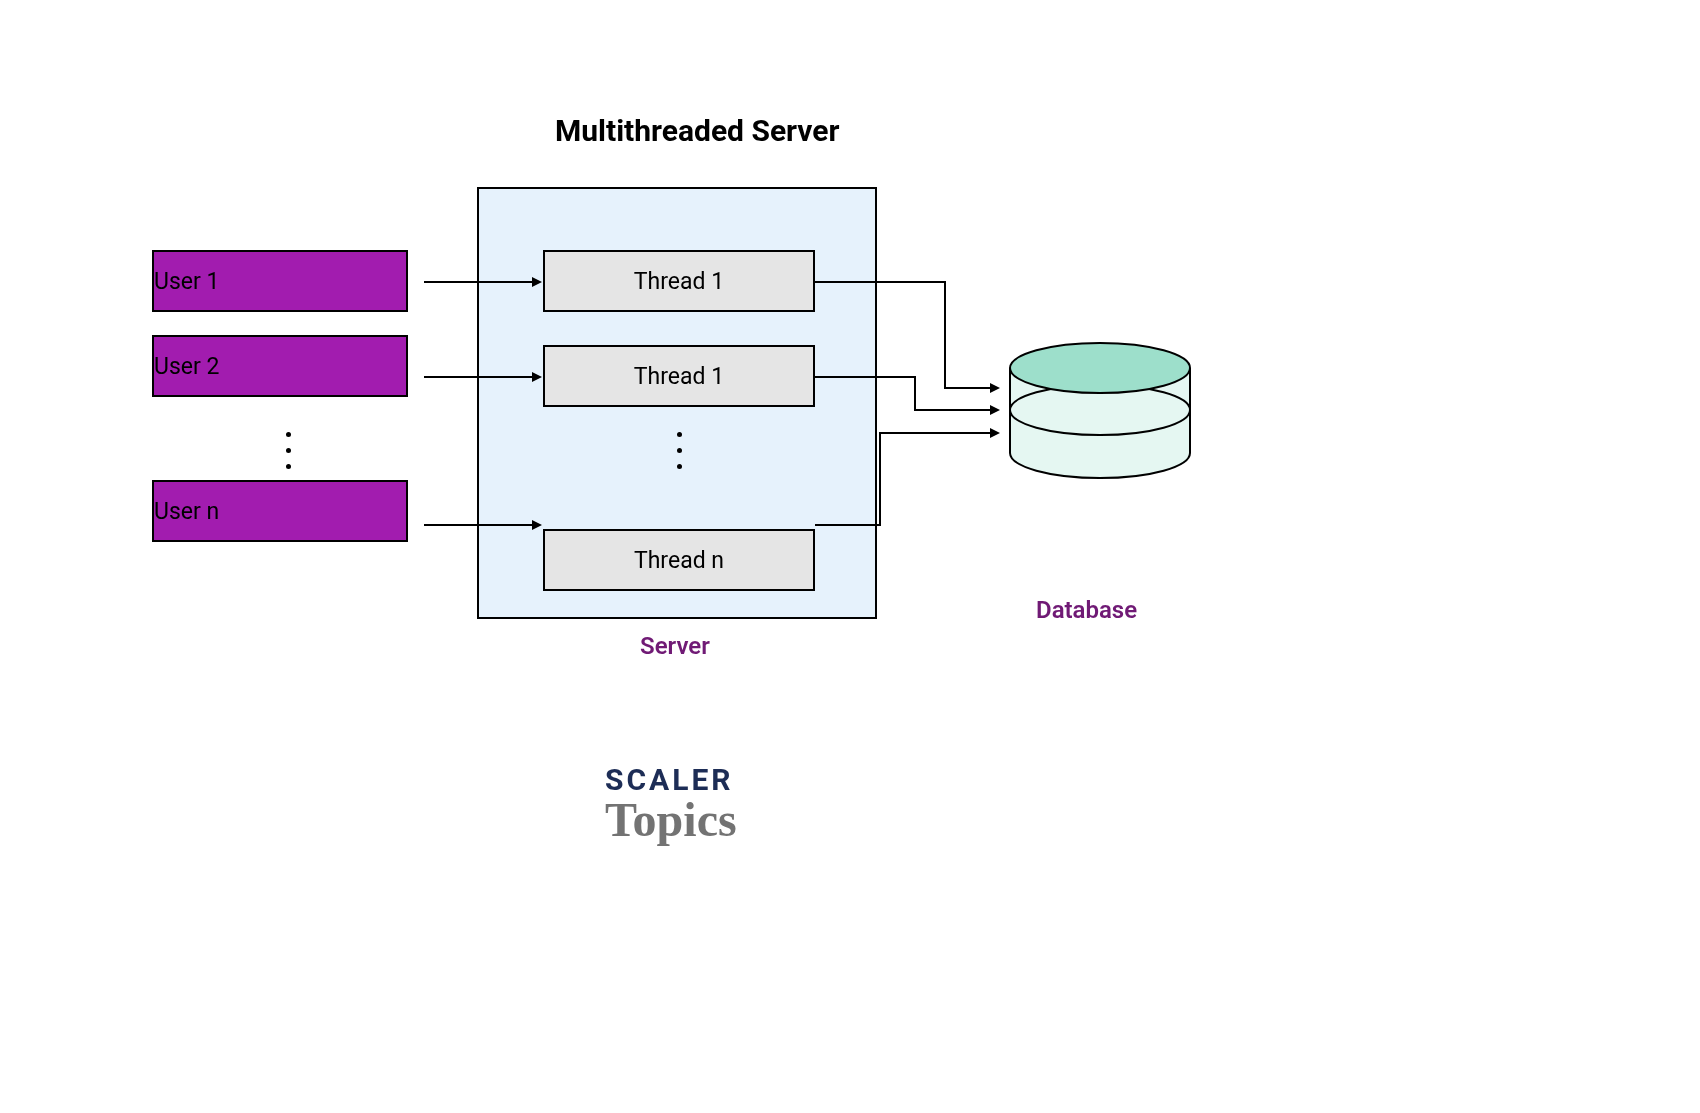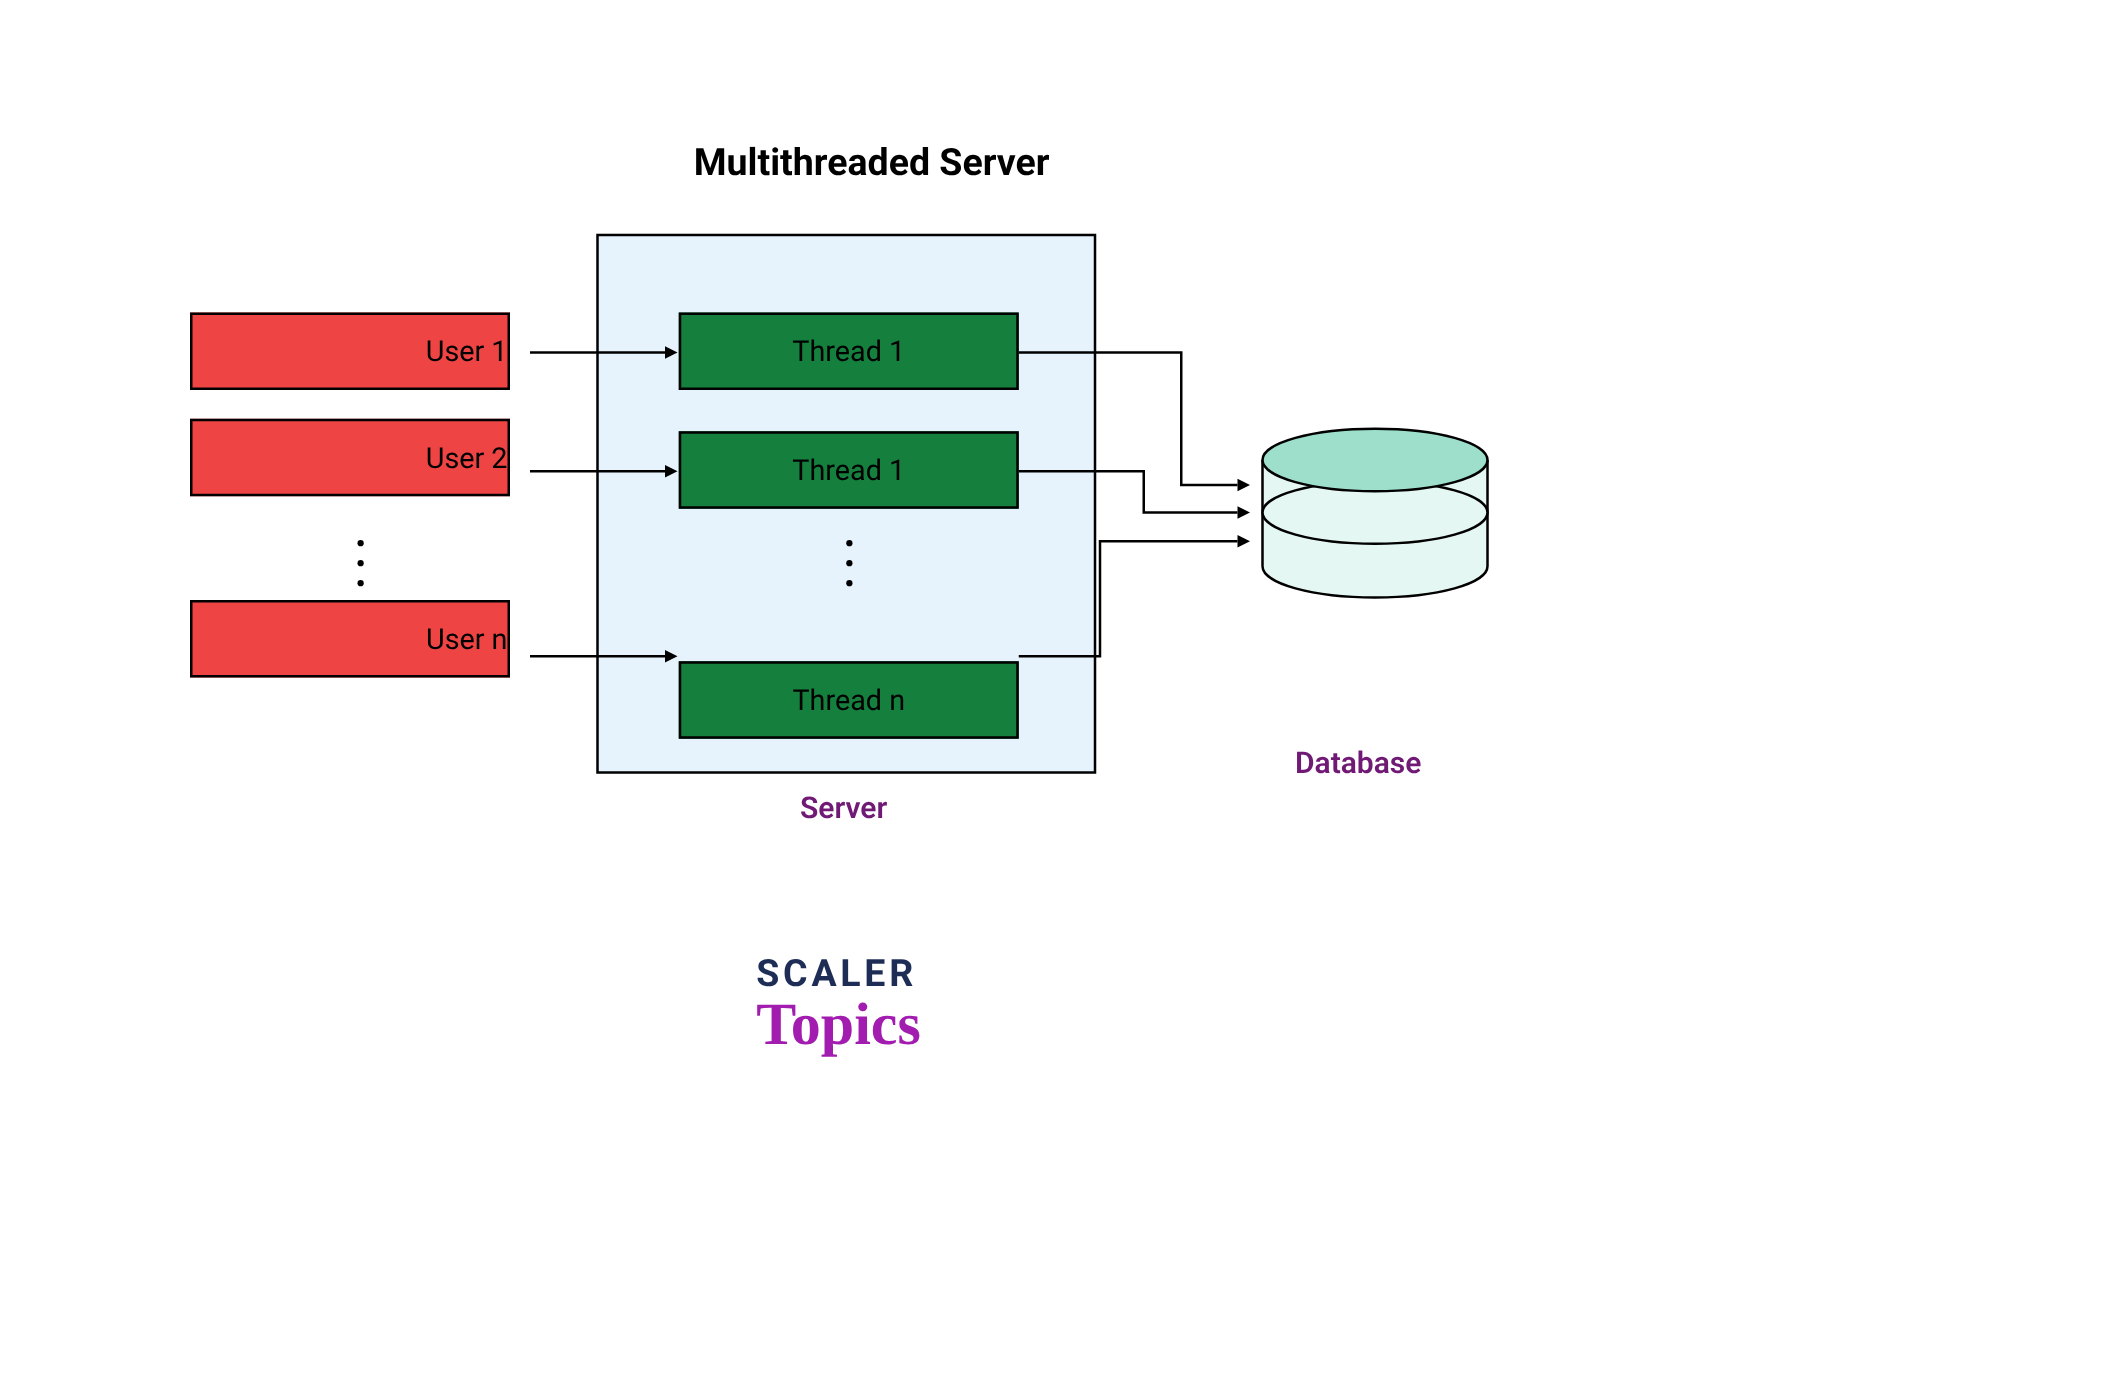--- a/index.html
+++ b/index.html
@@ -15,42 +15,42 @@
     position: absolute;
     font-size: 30px;
     font-weight: 700;
     color: #000;
     text-align: center;
   }
   .user-box {
     position: absolute;
     width: 256px;
     height: 62px;
-    background: #ef4444;
+    background: #a21caf;
     border: 2px solid #000;
     display: flex;
     align-items: center;
-    justify-content: flex-end;
+    justify-content: flex-start;
     font-size: 23px;
     color: #000;
     box-sizing: border-box;
   }
   .server-box {
     position: absolute;
     width: 400px;
     height: 432px;
     background: #e6f2fc;
     border: 2px solid #000;
     box-sizing: border-box;
   }
   .thread-box {
     position: absolute;
     width: 272px;
     height: 62px;
-    background: #15803d;
+    background: #e5e5e5;
     border: 2px solid #000;
     display: flex;
     align-items: center;
     justify-content: center;
     font-size: 23px;
     color: #000;
     box-sizing: border-box;
   }
   .component-label {
     position: absolute;
@@ -72,21 +72,21 @@
     font-weight: 700;
     letter-spacing: 3px;
     color: #1d2d56;
     text-align: center;
   }
   .logo-topics {
     position: absolute;
     font-size: 48px;
     font-family: "Brush Script MT", cursive;
     font-weight: 600;
-    color: #a21caf;
+    color: #737373;
     text-align: center;
   }
   svg {
     position: absolute;
     overflow: visible;
   }
 </style>
 </head>
 <body>
 

